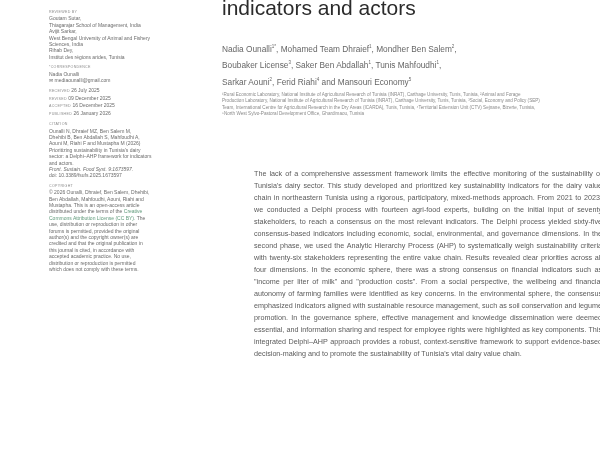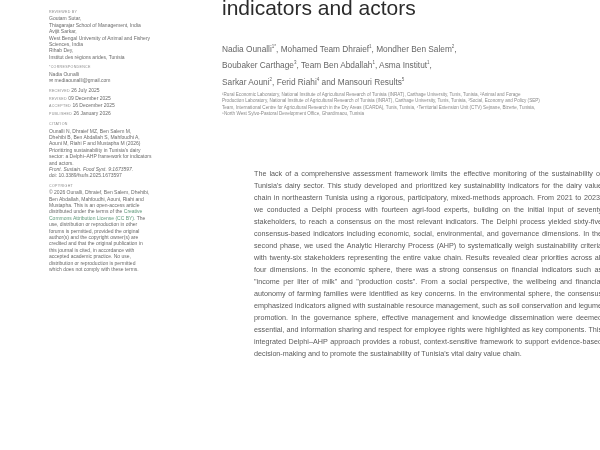--- a/index.html
+++ b/index.html
@@ -76,23 +76,23 @@
 </div>
 
 <div class="right">
   <div class="title">indicators and actors</div>
 
   <div class="authors">
     <div>
       <span>Nadia Ounalli</span><sup>1*</sup><span>, Mohamed Team Dhraief</span><sup>1</sup><span>, Mondher Ben Salem</span><sup>2</sup><span>,</span>
     </div>
     <div>
-      <span>Boubaker Carthage</span><sup>3</sup><span>, Team Ben Abdallah</span><sup>1</sup><span>, Asma Institut</span><sup>1</sup><span>,</span>
+      <span>Boubaker License</span><sup>3</sup><span>, Saker Ben Abdallah</span><sup>1</sup><span>, Tunis Mahfoudhi</span><sup>1</sup><span>,</span>
     </div>
     <div>
-      <span>Sarkar Aouni</span><sup>2</sup><span>, Ferid Riahi</span><sup>4</sup><span> and Mansouri Results</span><sup>5</sup>
+      <span>Sarkar Aouni</span><sup>2</sup><span>, Ferid Riahi</span><sup>4</sup><span> and Mansouri Economy</span><sup>5</sup>
     </div>
   </div>
 
   <div class="affil">¹Rural Economic Laboratory, National Institute of Agricultural Research of Tunisia (INRAT), Carthage University, Tunis, Tunisia, ²Animal and Forage Production Laboratory, National Institute of Agricultural Research of Tunisia (INRAT), Carthage University, Tunis, Tunisia, ³Social, Economy and Policy (SEP) Team, International Centre for Agricultural Research in the Dry Areas (ICARDA), Tunis, Tunisia, ⁴Territorial Extension Unit (CTV) Sejnane, Bizerte, Tunisia, ⁵North West Sylvo-Pastoral Development Office, Ghardimaou, Tunisia</div>
 
   <div class="abstract">The lack of a comprehensive assessment framework limits the effective monitoring of the sustainability of Tunisia's dairy sector. This study developed and prioritized key sustainability indicators for the dairy value chain in northeastern Tunisia using a rigorous, participatory, mixed-methods approach. From 2021 to 2023, we conducted a Delphi process with fourteen agri-food experts, building on the initial input of seventy stakeholders, to reach a consensus on the most relevant indicators. The Delphi process yielded sixty-five consensus-based indicators including economic, social, environmental, and governance dimensions. In the second phase, we used the Analytic Hierarchy Process (AHP) to systematically weigh sustainability criteria with twenty-six stakeholders representing the entire value chain. Results revealed clear priorities across all four dimensions. In the economic sphere, there was a strong consensus on financial indicators such as "income per liter of milk" and "production costs". From a social perspective, the wellbeing and financial autonomy of farming families were identified as key concerns. In the environmental sphere, the consensus emphasized indicators aligned with sustainable resource management, such as soil conservation and legume promotion. In the governance sphere, effective management and knowledge dissemination were deemed essential, and information sharing and respect for employee rights were highlighted as key components. This integrated Delphi–AHP approach provides a robust, context-sensitive framework to support evidence-based decision-making and to promote the sustainability of Tunisia's vital dairy value chain.</div>
 </div>
 
 </body></html>

